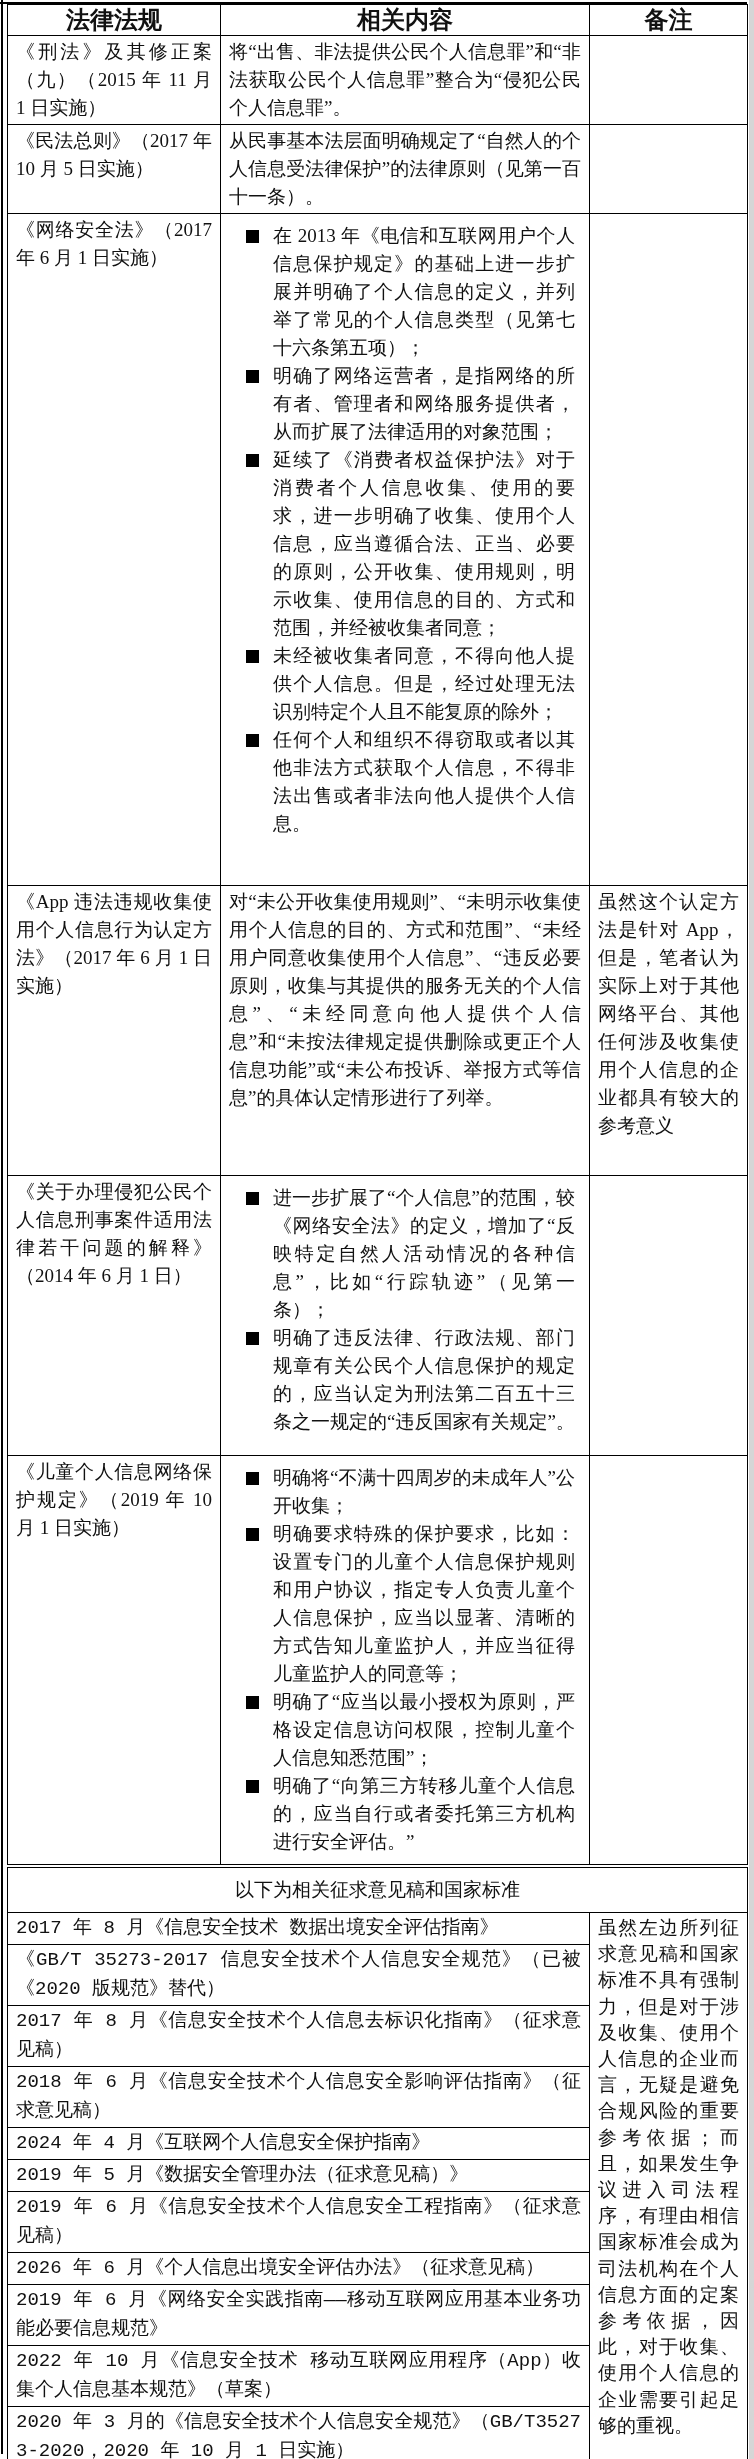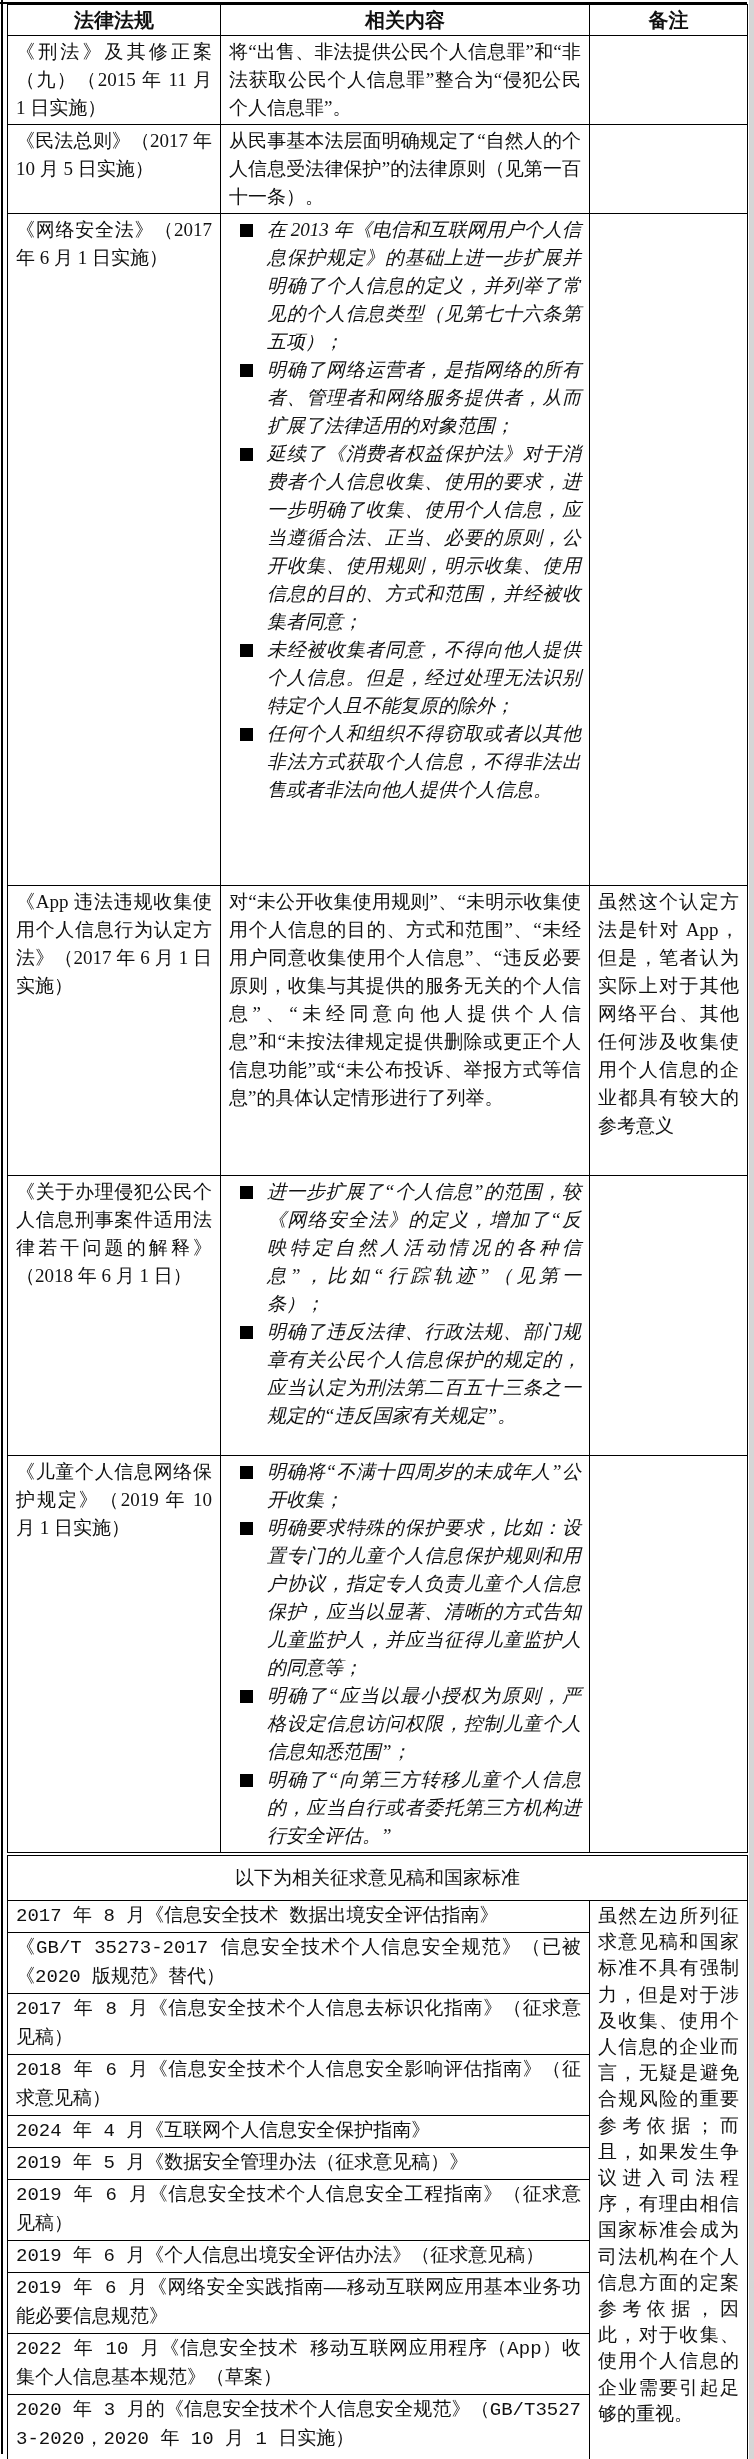--- a/index.html
+++ b/index.html
@@ -29,31 +29,31 @@
   .law-table td, .law-table th {
     border: 1.5px solid #000;
     vertical-align: top;
     padding: 2px 8px 2px 8px;
     font-size: 19px;
     line-height: 28px;
     overflow: hidden;
     word-break: break-all;
   }
   .law-table th {
-    font-size: 20px;
+    font-size: 24px;
     font-weight: bold;
     text-align: center;
     padding: 2px 4px;
     line-height: 26px;
     height: 26px;
   }
   .jt { text-align: justify; text-justify: inter-character; }
 
   
-  ul.bullets { list-style: none; margin: 0; padding: 0; font-style: italic; }
+  ul.bullets { list-style: none; margin: 6px; padding: 0; }
   ul.bullets li { position: relative; padding-left: 38px; text-align: justify; text-justify: inter-character; }
   ul.bullets .sq {
     position: absolute; left: 11px; top: 8px;
     width: 13px; height: 13px; background: #000;
     display: inline-block;
   }
 
   
   td.sep-cell {
     border-top: 4px double #000;
@@ -122,21 +122,21 @@
         </td>
   </tr>
 
   <tr style="height:290px;">
     <td class="jt">《App 违法违规收集使用个人信息行为认定方法》（2017 年 6 月 1 日实施）</td>
     <td class="jt">对“未公开收集使用规则”、“未明示收集使用个人信息的目的、方式和范围”、“未经用户同意收集使用个人信息”、“违反必要原则，收集与其提供的服务无关的个人信息”、“未经同意向他人提供个人信息”和“未按法律规定提供删除或更正个人信息功能”或“未公布投诉、举报方式等信息”的具体认定情形进行了列举。</td>
     <td class="jt note-cell">虽然这个认定方法是针对 App，但是，笔者认为实际上对于其他网络平台、其他任何涉及收集使用个人信息的企业都具有较大的参考意义</td>
   </tr>
 
   <tr style="height:280px;">
-    <td class="jt">《关于办理侵犯公民个人信息刑事案件适用法律若干问题的解释》（2018 年 6 月 1 日）</td>
+    <td class="jt">《关于办理侵犯公民个人信息刑事案件适用法律若干问题的解释》（2014 年 6 月 1 日）</td>
     <td>
       <ul class="bullets">
         <li><span class="sq"></span><span>进一步扩展了“个人信息”的范围，较《网络安全法》的定义，增加了“反映特定自然人活动情况的各种信息”，比如“行踪轨迹”（见第一条）；</span></li>
         <li><span class="sq"></span><span>明确了违反法律、行政法规、部门规章有关公民个人信息保护的规定的，应当认定为刑法第二百五十三条之一规定的“违反国家有关规定”。</span></li>
       </ul>
     </td>
     <td>
           <span class="empty-note"></span>
         </td>
   </tr>
@@ -176,21 +176,21 @@
   <tr style="height:30px;">
     <td class="std-cell jt" colspan="2">2024 年 4 月《互联网个人信息安全保护指南》</td>
   </tr>
   <tr style="height:30px;">
     <td class="std-cell jt" colspan="2">2019 年 5 月《数据安全管理办法（征求意见稿）》</td>
   </tr>
   <tr style="height:59px;">
     <td class="std-cell jt" colspan="2">2019 年 6 月《信息安全技术个人信息安全工程指南》（征求意见稿）</td>
   </tr>
   <tr style="height:30px;">
-    <td class="std-cell jt" colspan="2">2019 年 6 月《个人信息出境安全评估办法》（征求意见稿）</td>
+    <td class="std-cell jt" colspan="2">2026 年 6 月《个人信息出境安全评估办法》（征求意见稿）</td>
   </tr>
   <tr style="height:59px;">
     <td class="std-cell jt" colspan="2">2019 年 6 月《网络安全实践指南——移动互联网应用基本业务功能必要信息规范》</td>
   </tr>
   <tr style="height:59px;">
     <td class="std-cell jt" colspan="2">2022 年 10 月《信息安全技术 移动互联网应用程序（App）收集个人信息基本规范》（草案）</td>
   </tr>
   <tr style="height:117px;">
     <td class="std-cell jt" colspan="2">2020 年 3 月的《信息安全技术个人信息安全规范》（GB/T35273-2020，2020 年 10 月 1 日实施）</td>
   </tr>

